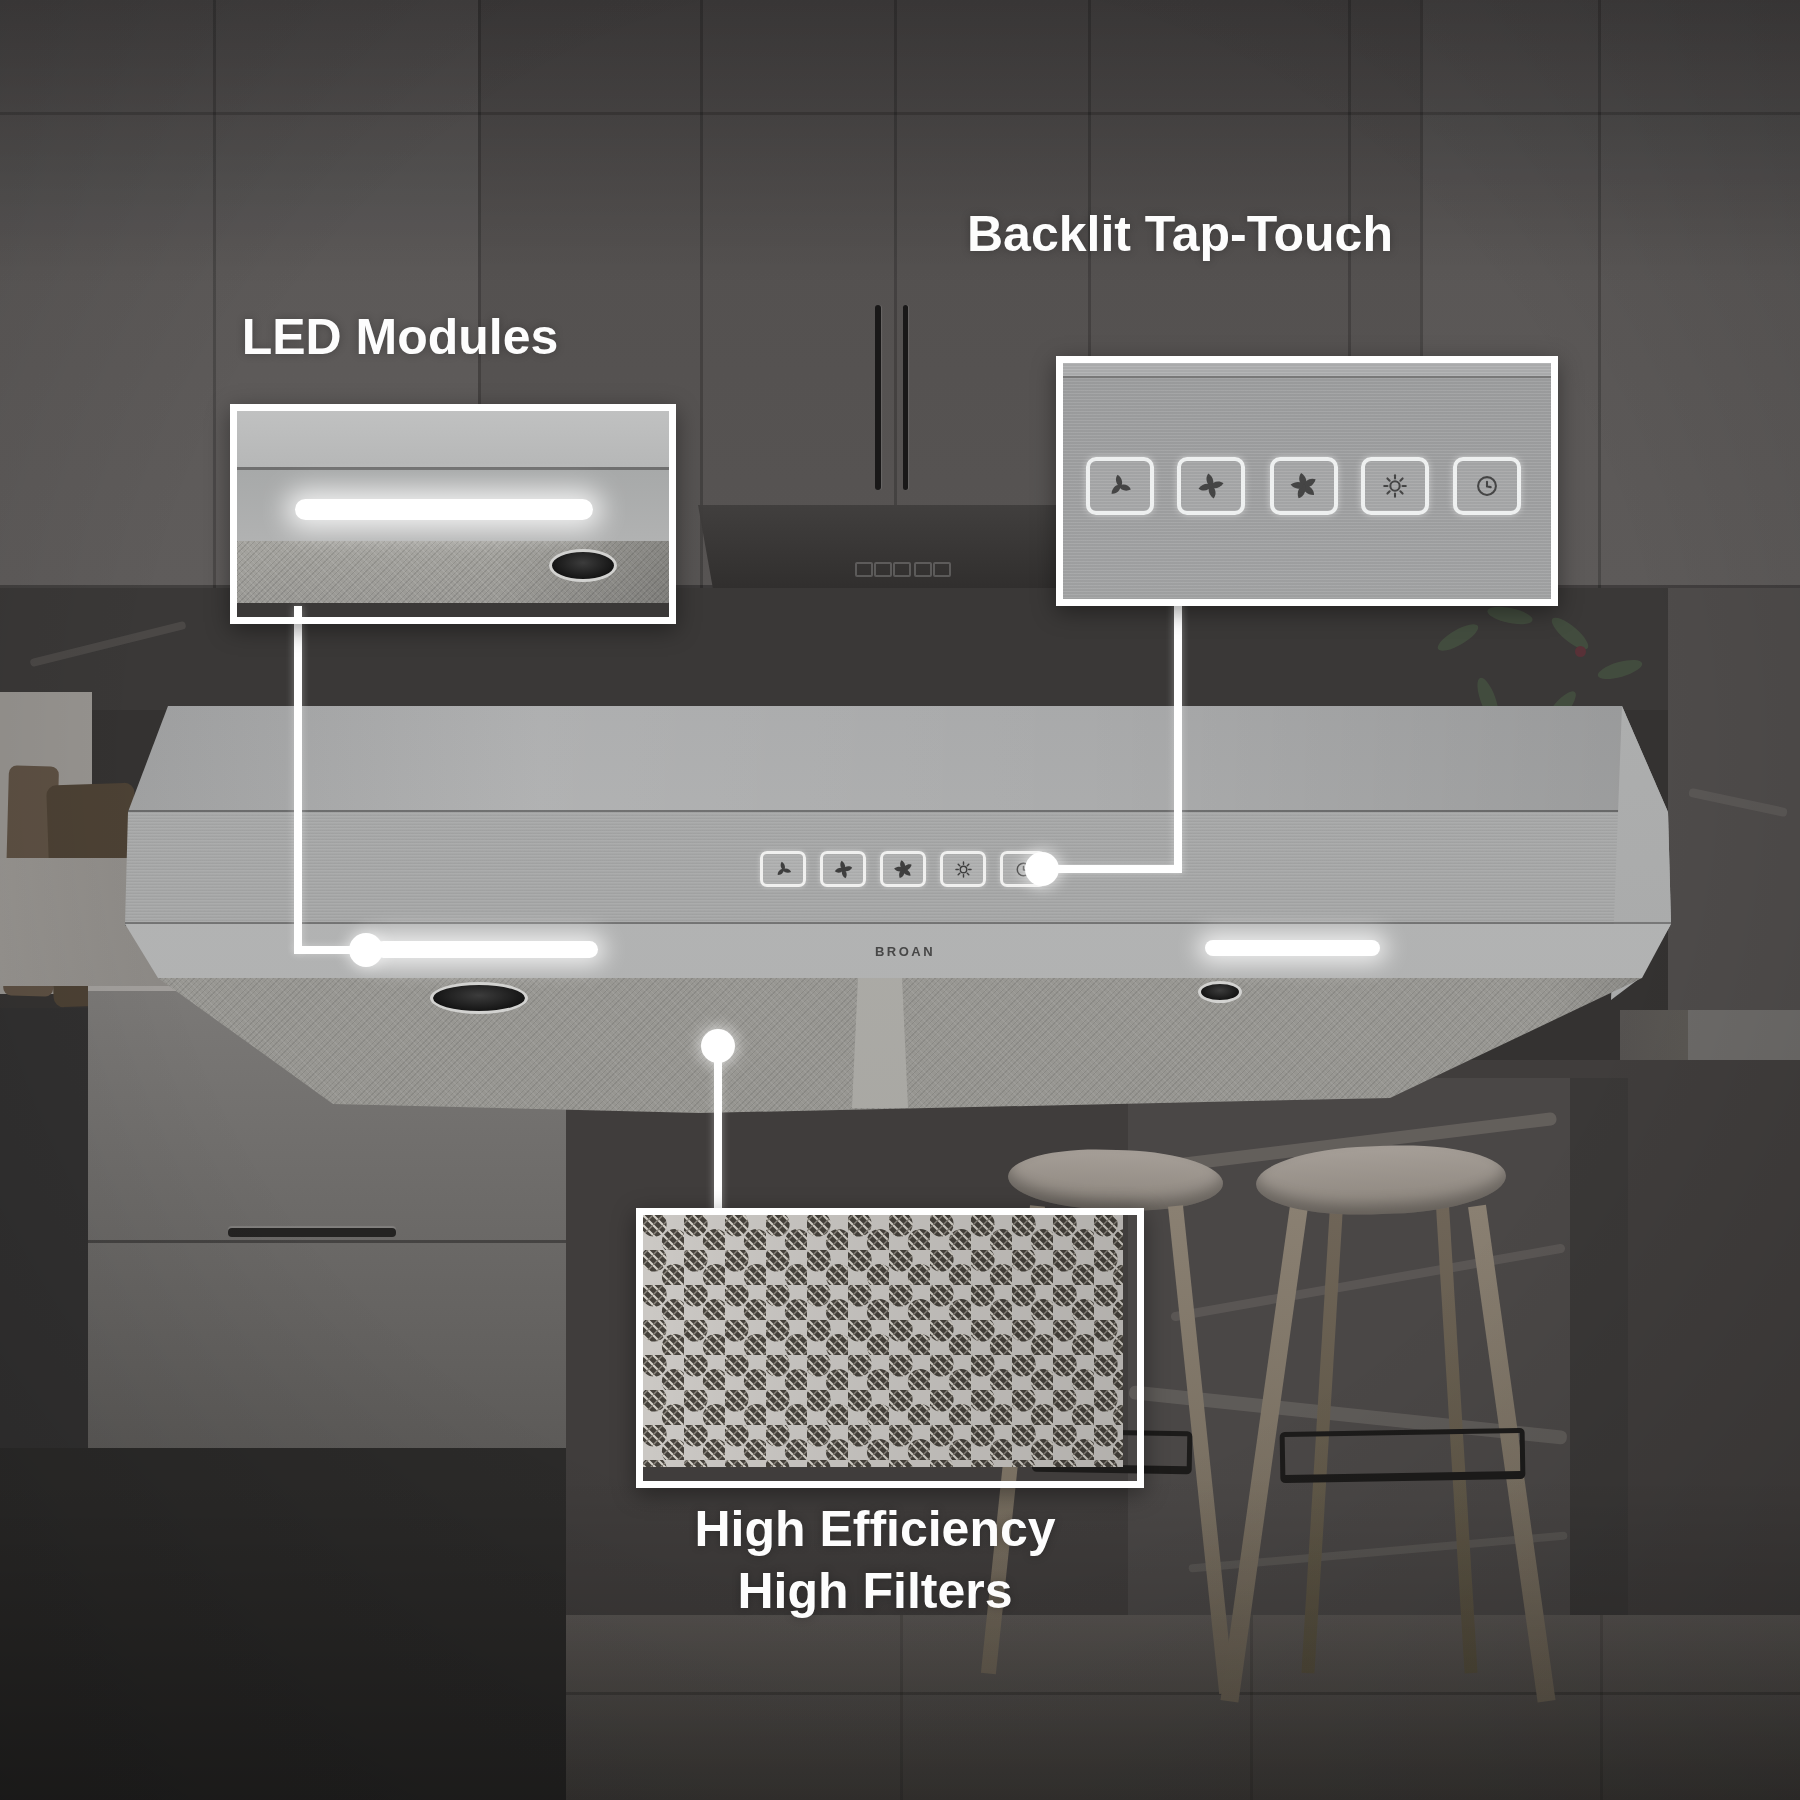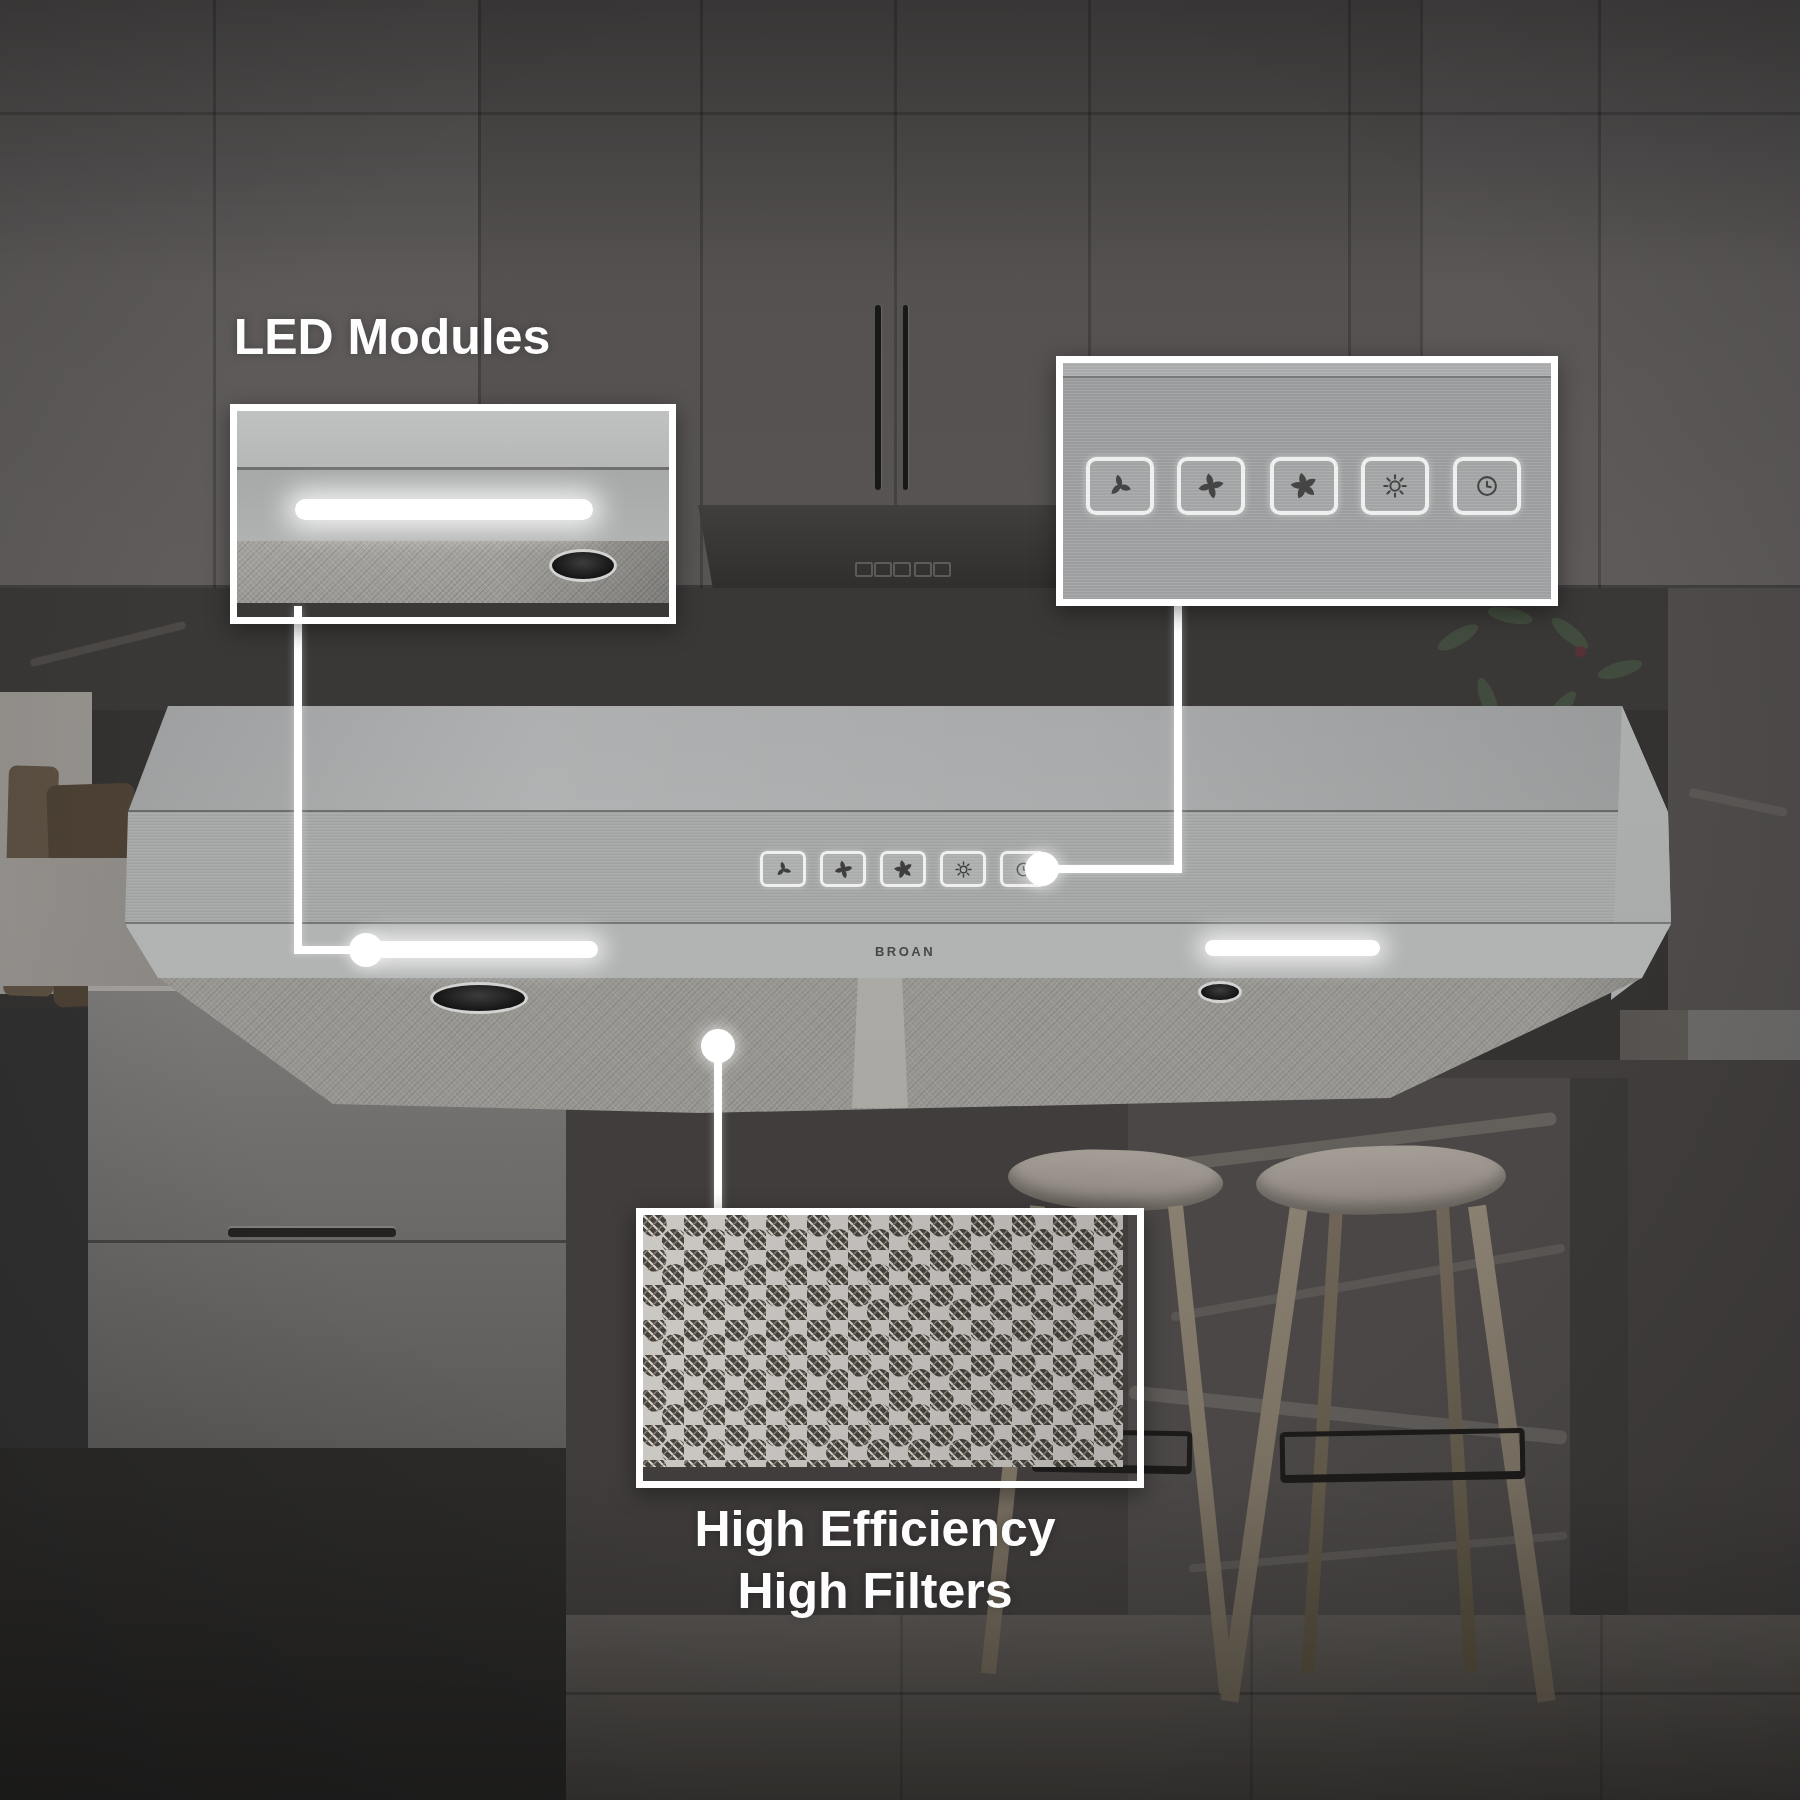--- a/index.html
+++ b/index.html
@@ -420,21 +420,22 @@
           <rect width="480" height="252" fill="url(#holepat)"></rect>
         </mask>
       </defs>
       <rect width="480" height="252" fill="url(#hatch)"></rect>
       <rect width="480" height="252" fill="#cbc8c4" mask="url(#plateMask)"></rect>
       <rect width="480" height="252" fill="url(#shadeG)"></rect>
     </svg>
   </div>
 </div>
 
-<div class="abs label" style="left:137px;top:306px;width:510px">
+<div class="abs label" style="left:145px;top:306px;width:510px">
   <div>LED Modules</div>
 </div>
 <div class="abs label" style="left:880px;top:203px;width:600px">
+  <div>Backlit Tap-Touch</div>
 </div>
 <div class="abs label" style="left:575px;top:1498px;width:600px">
   <div>High Efficiency</div>
   <div>High Filters</div>
 </div>
 
 </body></html>

